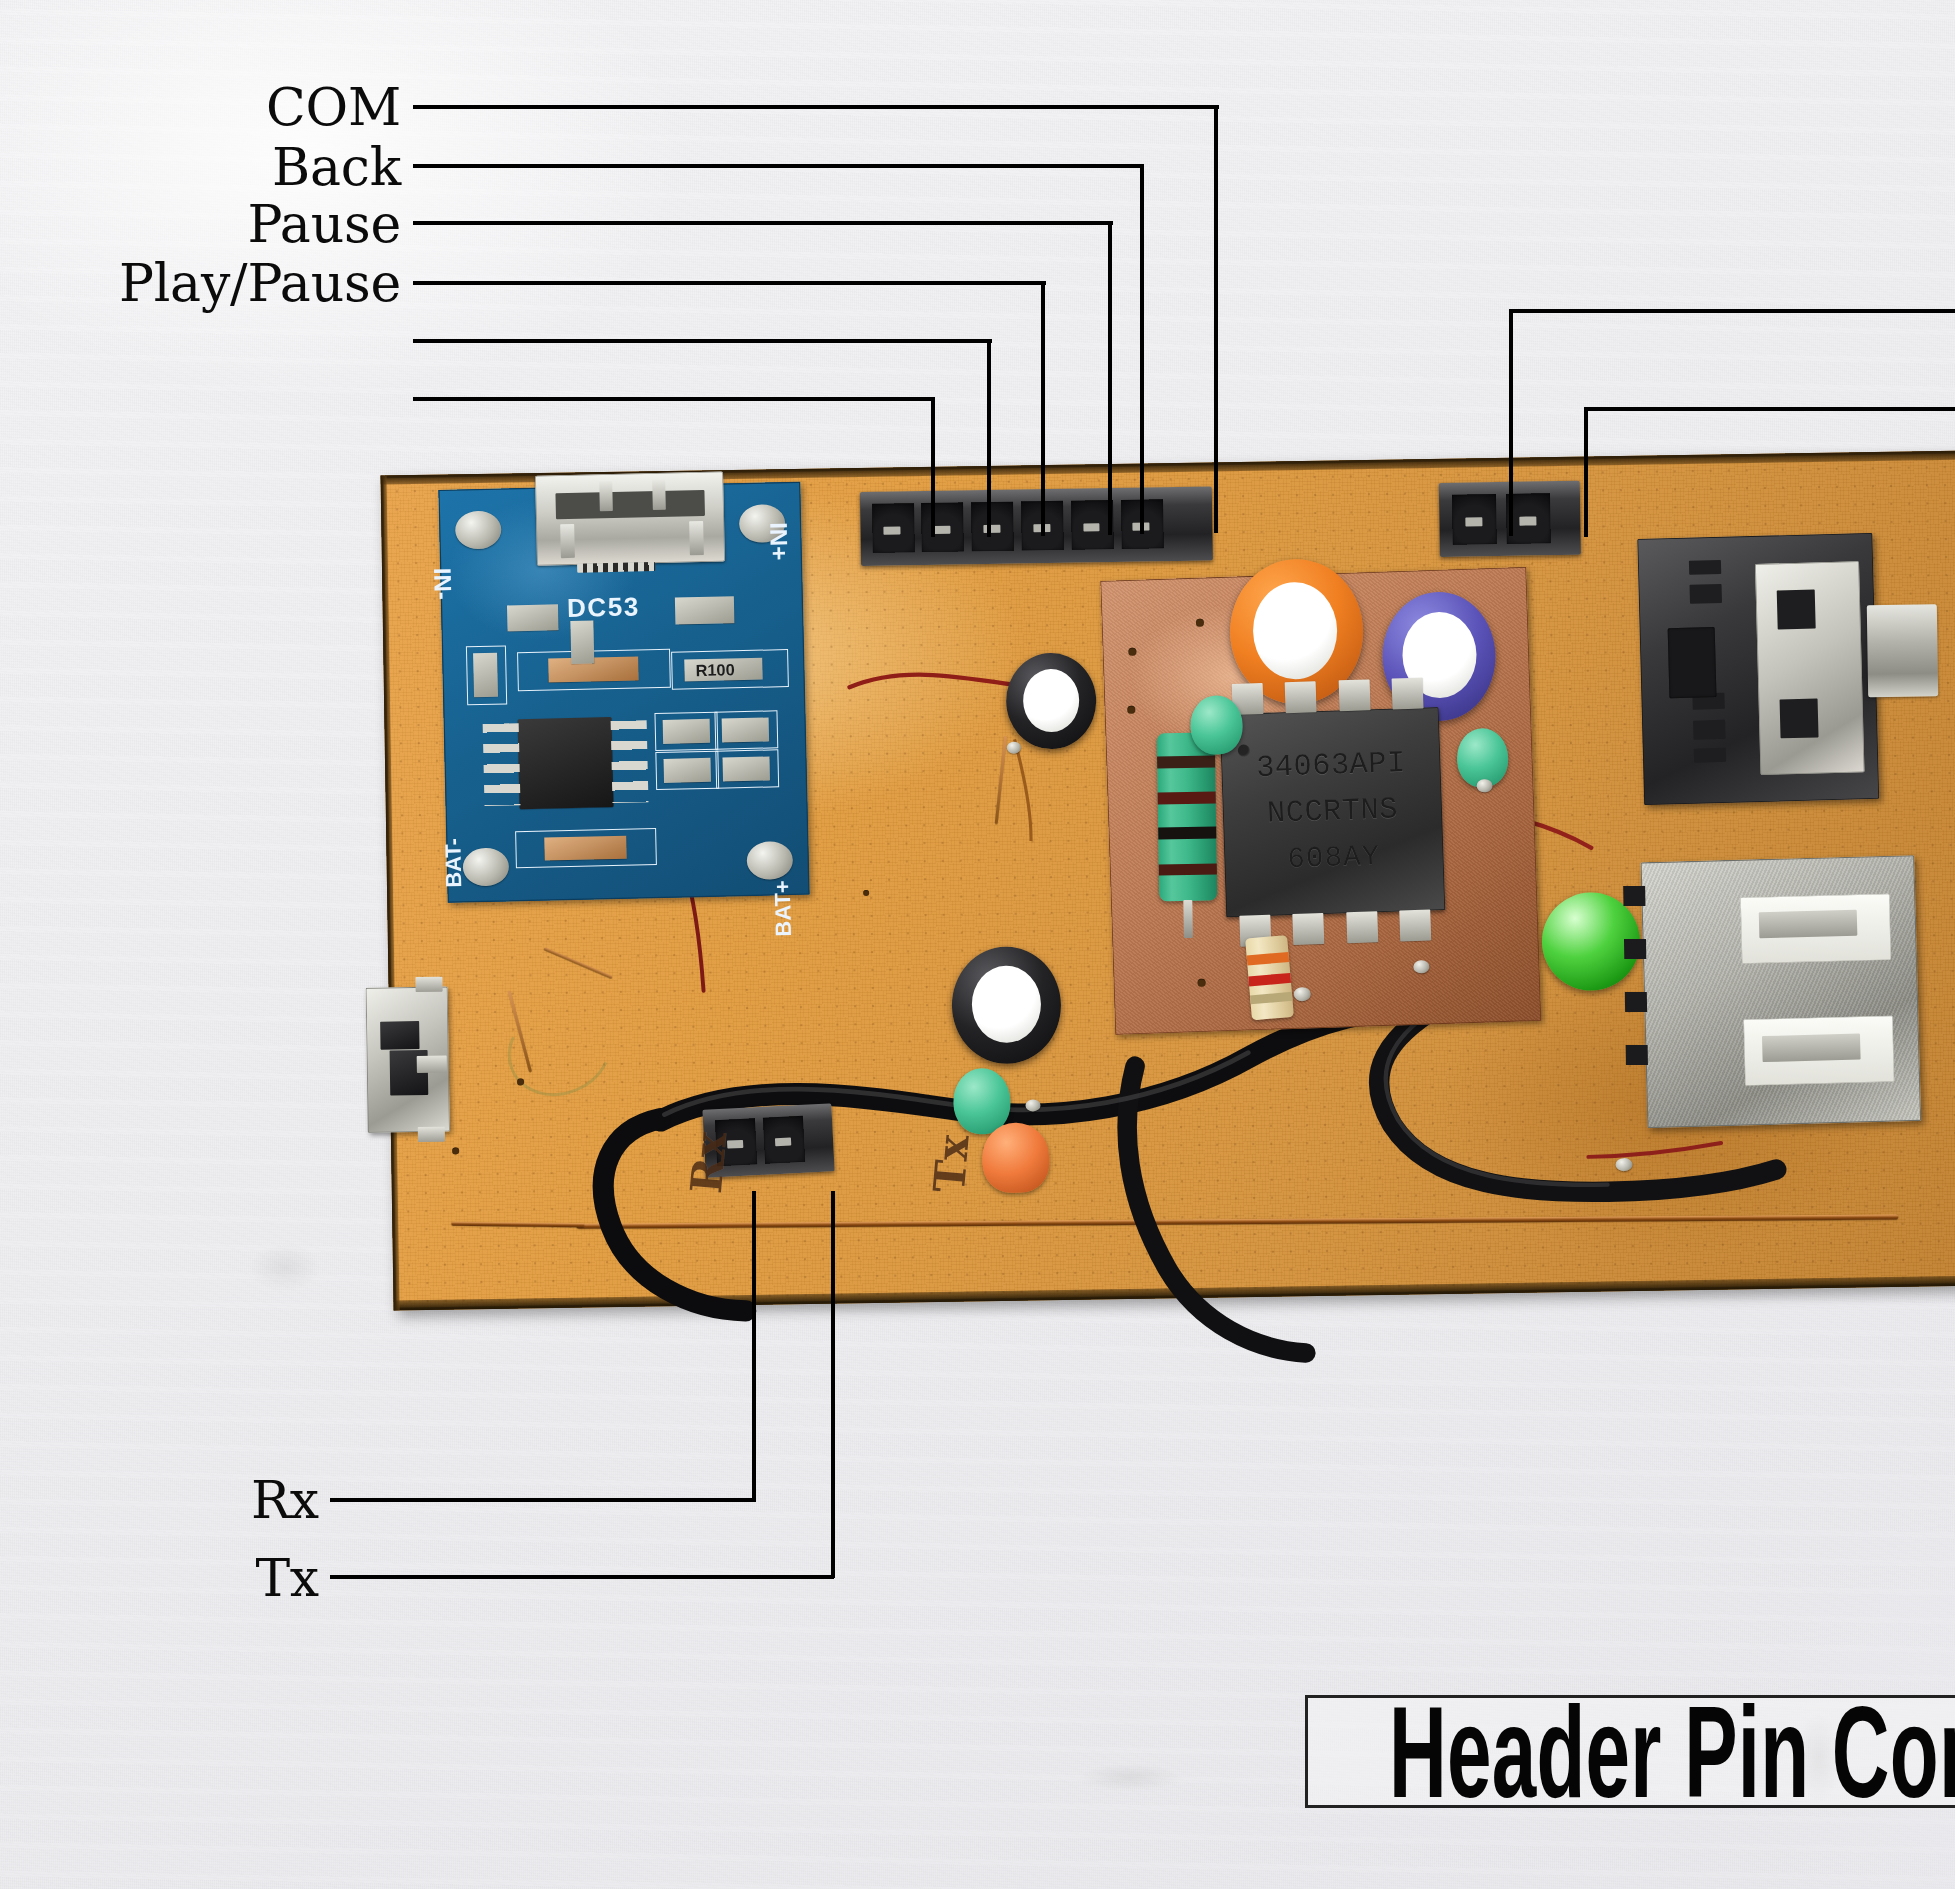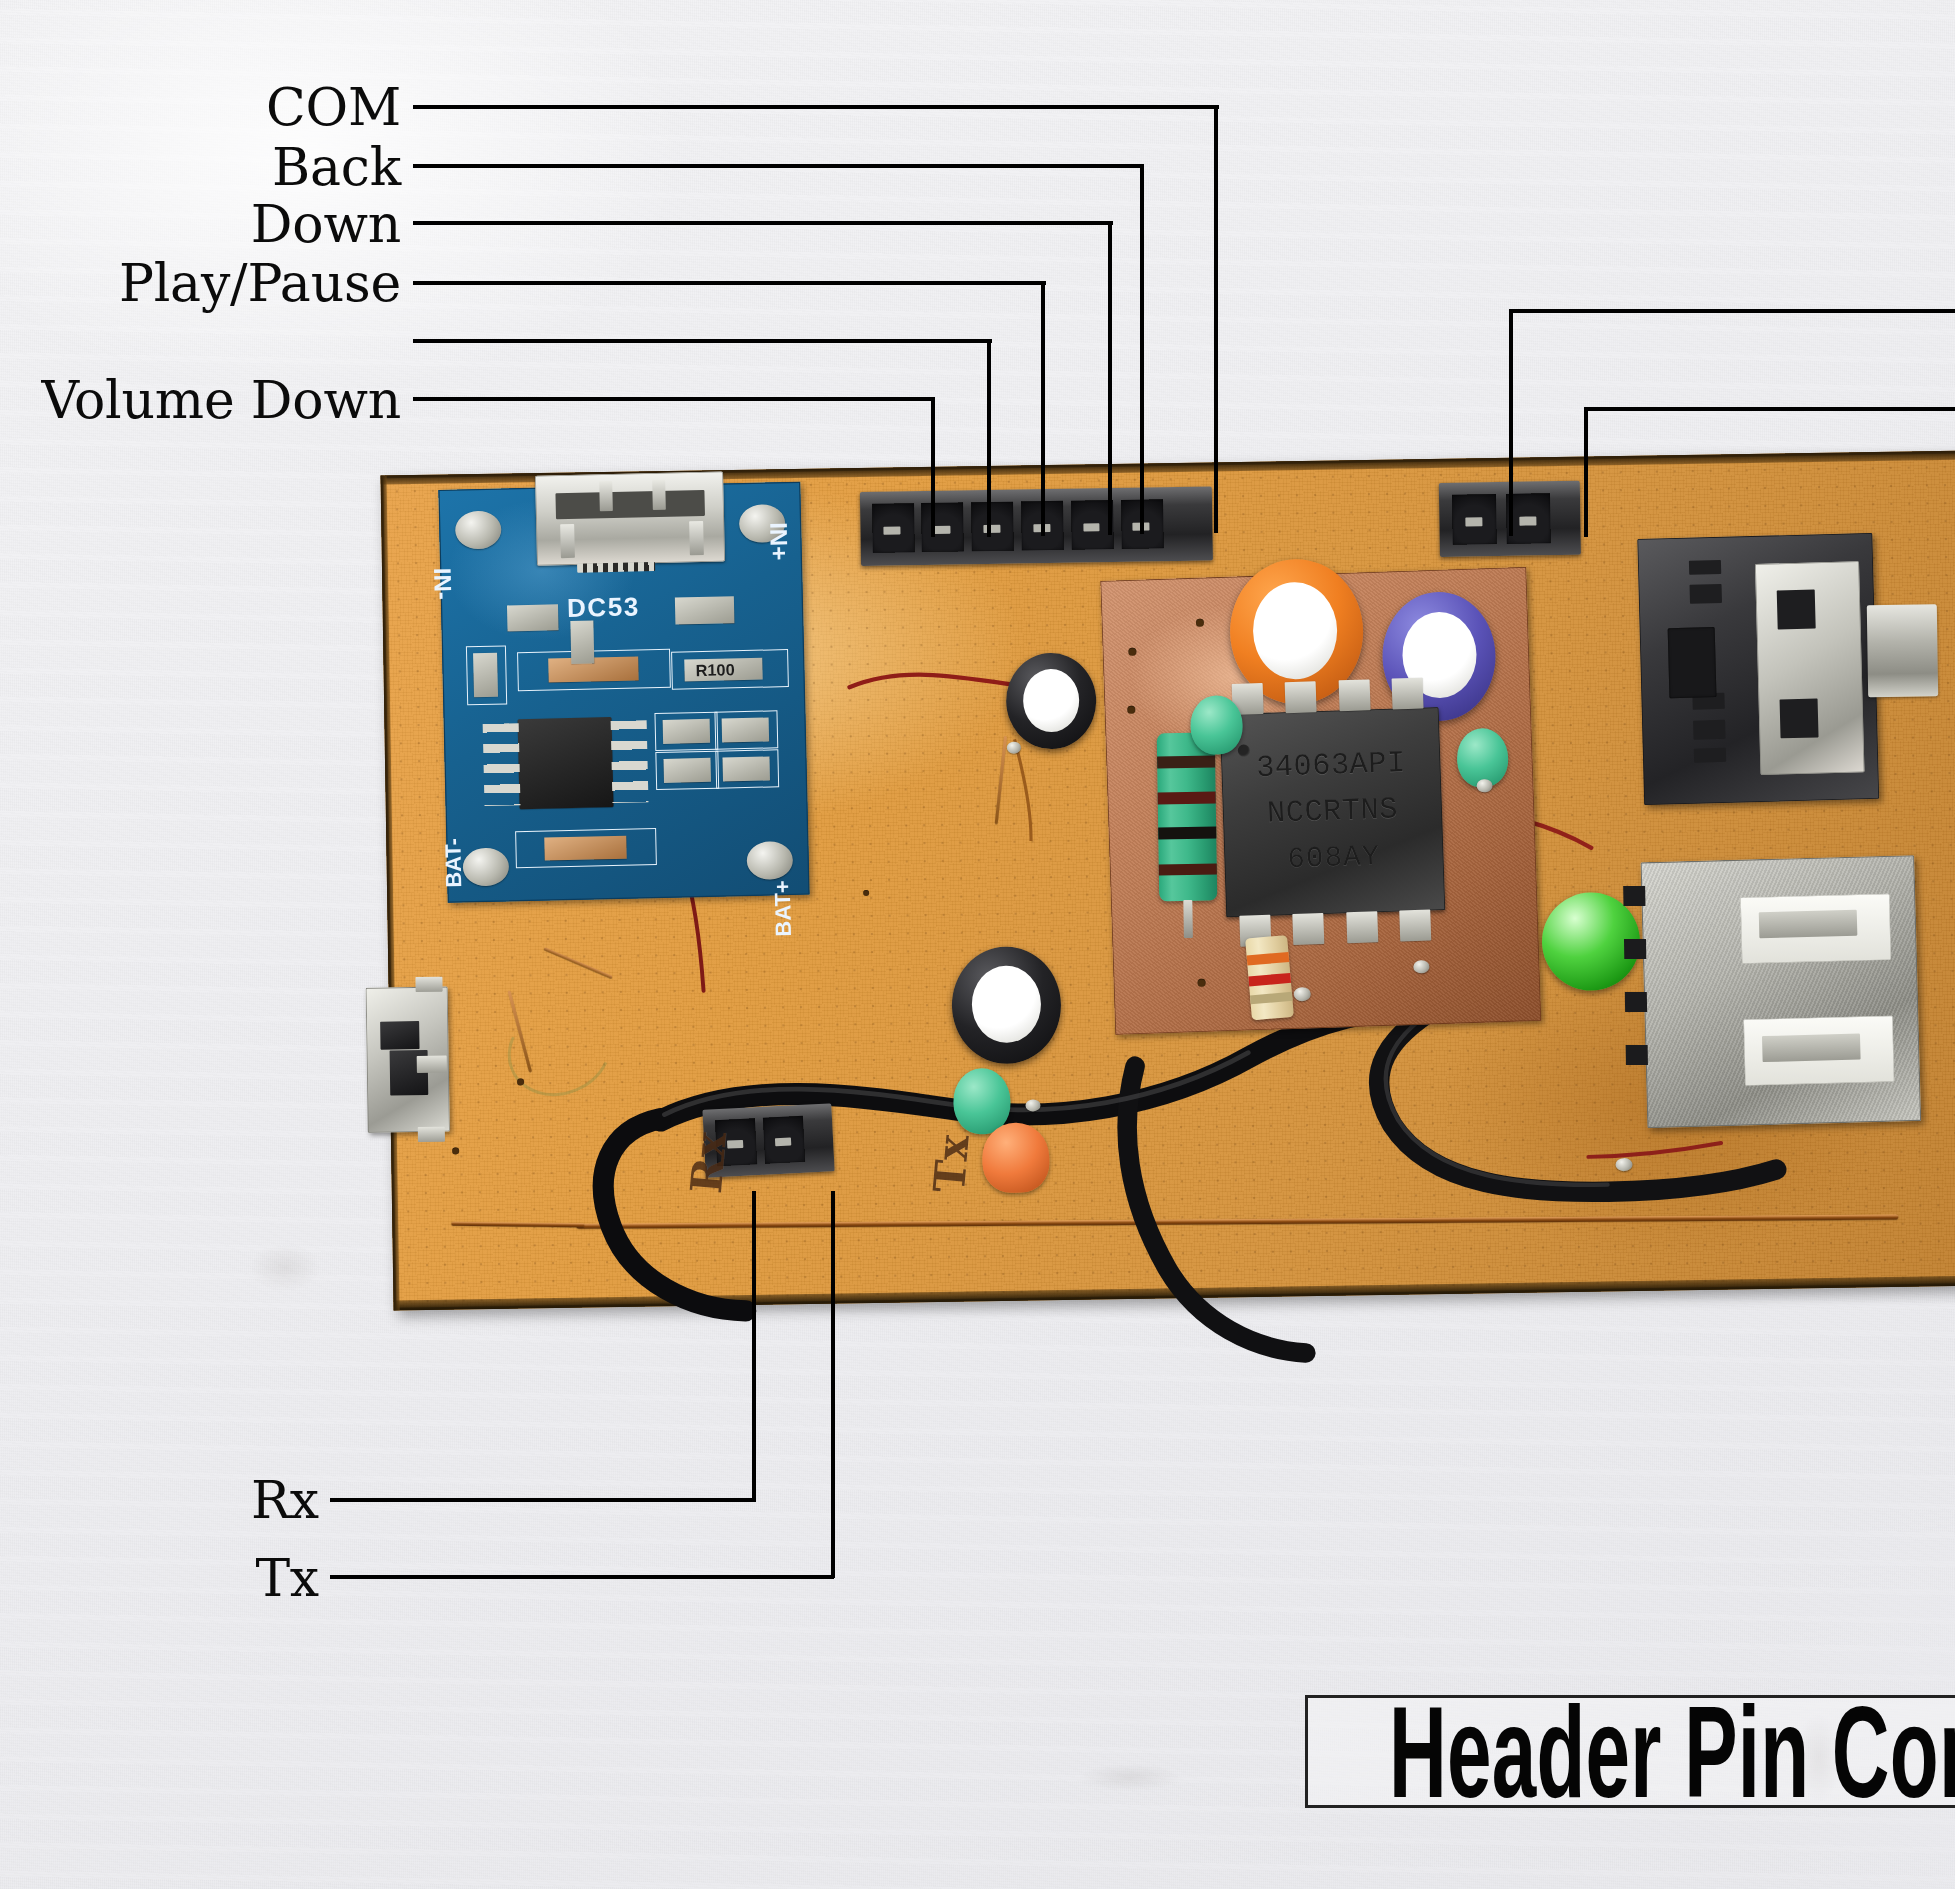--- a/index.html
+++ b/index.html
@@ -525,23 +525,22 @@
   <div class="leader lv" style="left:1584px;top:407px;height:130px;"></div>
 
   <div class="leader lh" style="left:330px;top:1498px;width:426px;"></div>
   <div class="leader lv" style="left:752px;top:1191px;height:310px;"></div>
 
   <div class="leader lh" style="left:330px;top:1575px;width:504px;"></div>
   <div class="leader lv" style="left:831px;top:1191px;height:387px;"></div>
 
   <div class="lbl left" style="right:2118px;top:107px;font-size:52px;">COM</div>
   <div class="lbl left" style="right:2118px;top:167px;font-size:52px;">Back</div>
-  <div class="lbl left" style="right:2118px;top:224px;font-size:52px;">Down</div>
+  <div class="lbl left" style="right:2118px;top:224px;font-size:52px;">Pause</div>
   <div class="lbl left" style="right:2118px;top:283px;font-size:52px;">Play/Pause</div>
-  <div class="lbl left" style="right:2118px;top:400px;font-size:52px;">Volume Down</div>
 
   <div class="lbl left" style="right:2200px;top:1500px;font-size:52px;">Rx</div>
   <div class="lbl left" style="right:2200px;top:1578px;font-size:52px;">Tx</div>
 
   <div class="banner" style="left:1305px;top:1695px;width:1182px;height:113px;">
     <div class="banner-txt" style="font-size:129px;">Header Pin Configurations</div>
   </div>
 
 </div>
 

